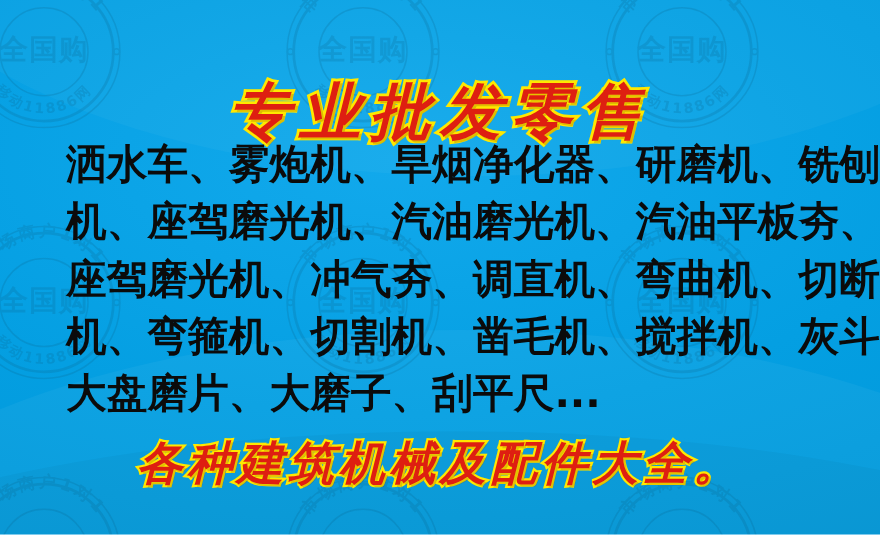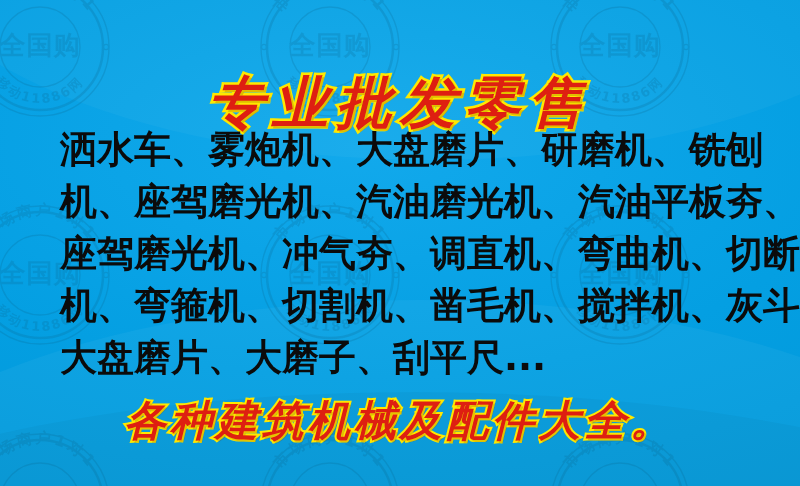--- a/index.html
+++ b/index.html
@@ -278,21 +278,21 @@
           <text font-size="15" font-family="&quot;DejaVu Sans&quot;,&quot;Liberation Sans&quot;,sans-serif" font-weight="700" fill="#0a5f86" letter-spacing="3"><textPath xlink:href="#arcTop21" startOffset="50%" text-anchor="middle">市场商户1对1</textPath></text>
           <text font-size="13" font-family="&quot;DejaVu Sans&quot;,&quot;Liberation Sans&quot;,sans-serif" font-weight="700" fill="#0a5f86" letter-spacing="2"><textPath xlink:href="#arcBot21" startOffset="50%" text-anchor="middle">移动11886网</textPath></text>
           <text x="75" y="82" text-anchor="middle" font-size="26" font-family="&quot;DejaVu Sans&quot;,&quot;Liberation Sans&quot;,sans-serif" font-weight="700" fill="#0a5f86" letter-spacing="1">全国购</text>
         </svg>
       </div>
     </div>
 
   <h1 class="title">专业批发零售</h1>
 
   <div class="body-list">
-    <span class="ln">洒水车、雾炮机、大盘磨片、研磨机、铣刨</span>
+    <span class="ln">洒水车、雾炮机、旱烟净化器、研磨机、铣刨</span>
     <span class="ln">机、座驾磨光机、汽油磨光机、汽油平板夯、</span>
     <span class="ln">座驾磨光机、冲气夯、调直机、弯曲机、切断</span>
     <span class="ln">机、弯箍机、切割机、凿毛机、搅拌机、灰斗</span>
     <span class="ln">大盘磨片、大磨子、刮平尺...</span>
   </div>
 
   <div class="tagline">各种建筑机械及配件大全。</div>
 
 </div>
 

